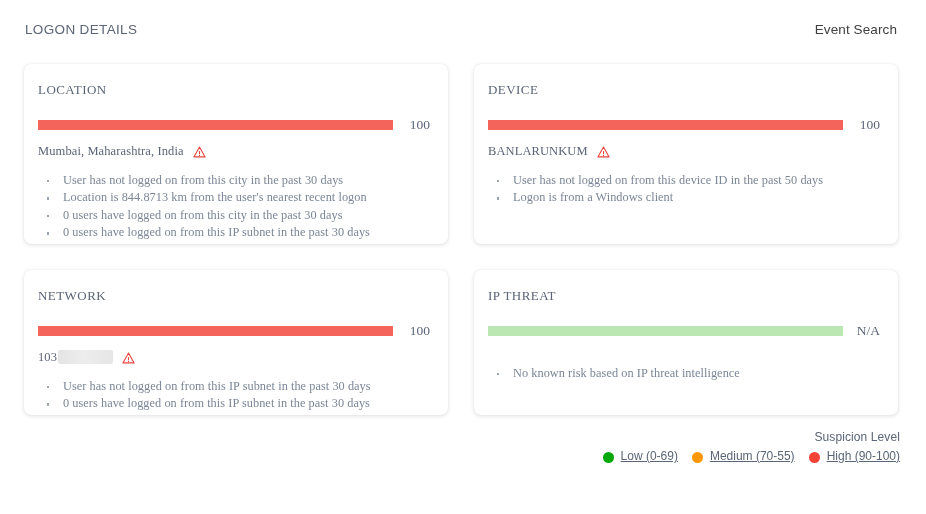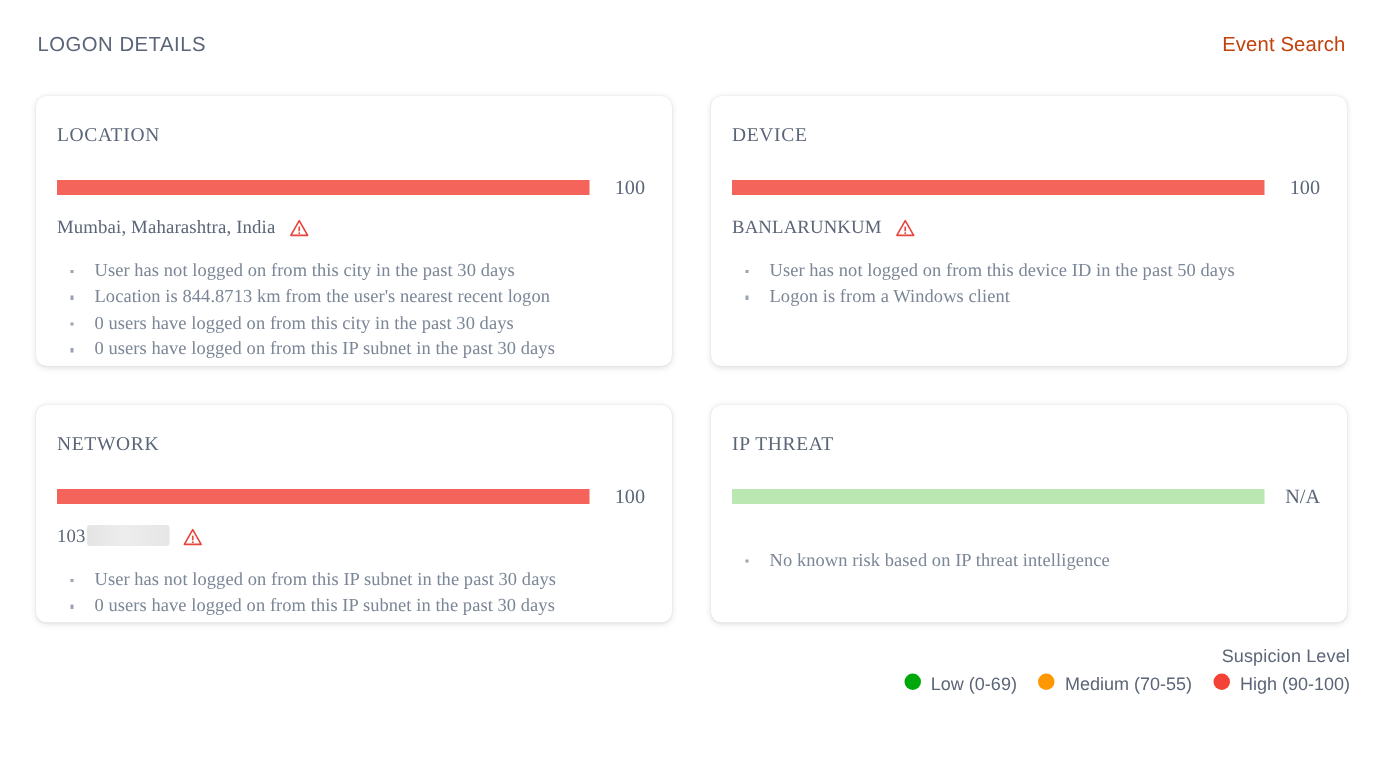--- a/index.html
+++ b/index.html
@@ -35,21 +35,21 @@
     justify-content: space-between;
   }
   .page-title {
     font-size: 13.5px;
     letter-spacing: 0.35px;
     color: #5b6577;
     font-weight: 400;
   }
   .event-search-link {
     font-size: 13.5px;
-    color: #c2410c;
+    color: #404040;
     cursor: pointer;
     letter-spacing: 0.1px;
   }
 
   
   .card-grid {
     position: absolute;
     top: 64px;
     left: 24px;
     width: 874px;
@@ -172,22 +172,23 @@
     letter-spacing: 0.1px;
   }
   .legend-items {
     display: flex;
     align-items: center;
     gap: 14px;
     justify-content: flex-end;
   }
   .legend-item {
     display: flex;
-    align-items: flex-start;
+    align-items: flex-end;
     gap: 7px;
+    text-decoration: underline;
   }
   .legend-dot {
     width: 11px;
     height: 11px;
     border-radius: 50%;
     display: inline-block;
   }
   .legend-label {
     font-size: 12px;
     color: #5b6577;

